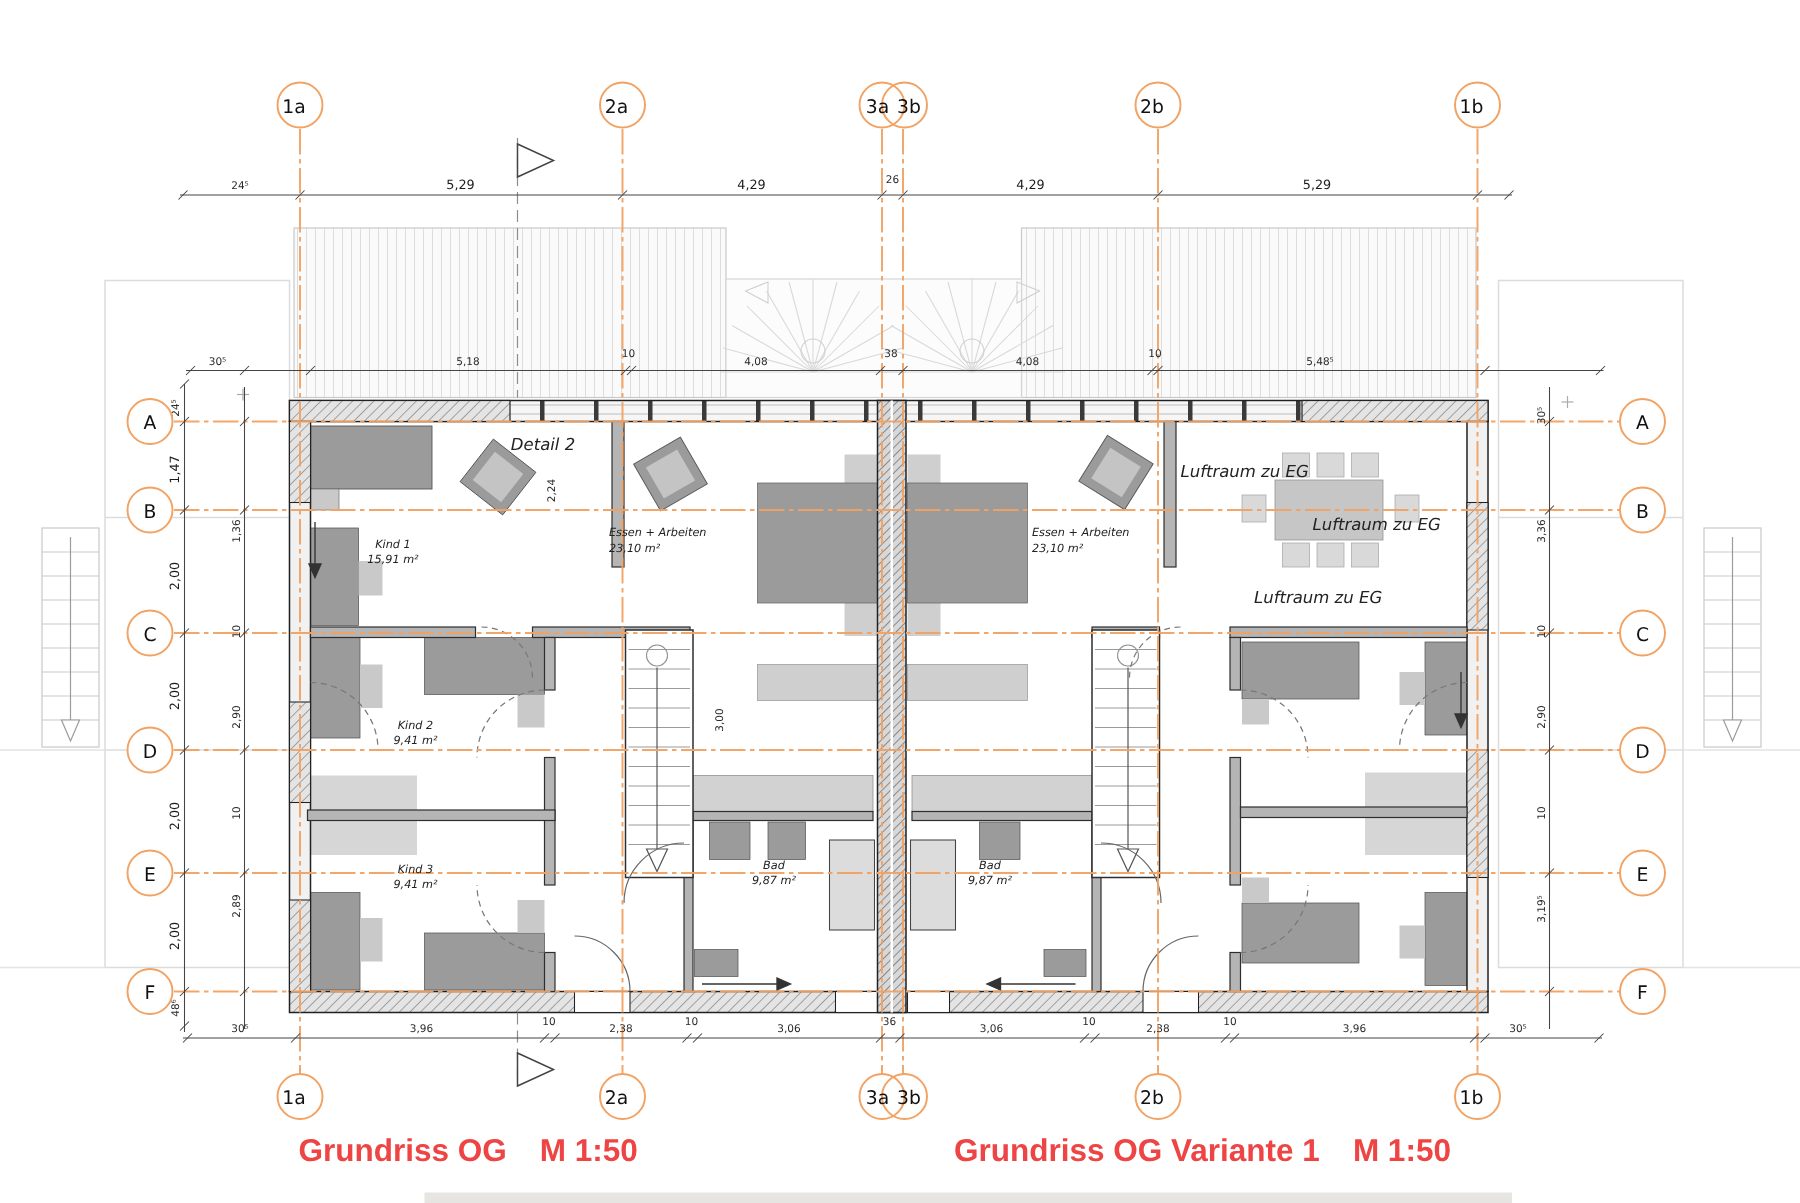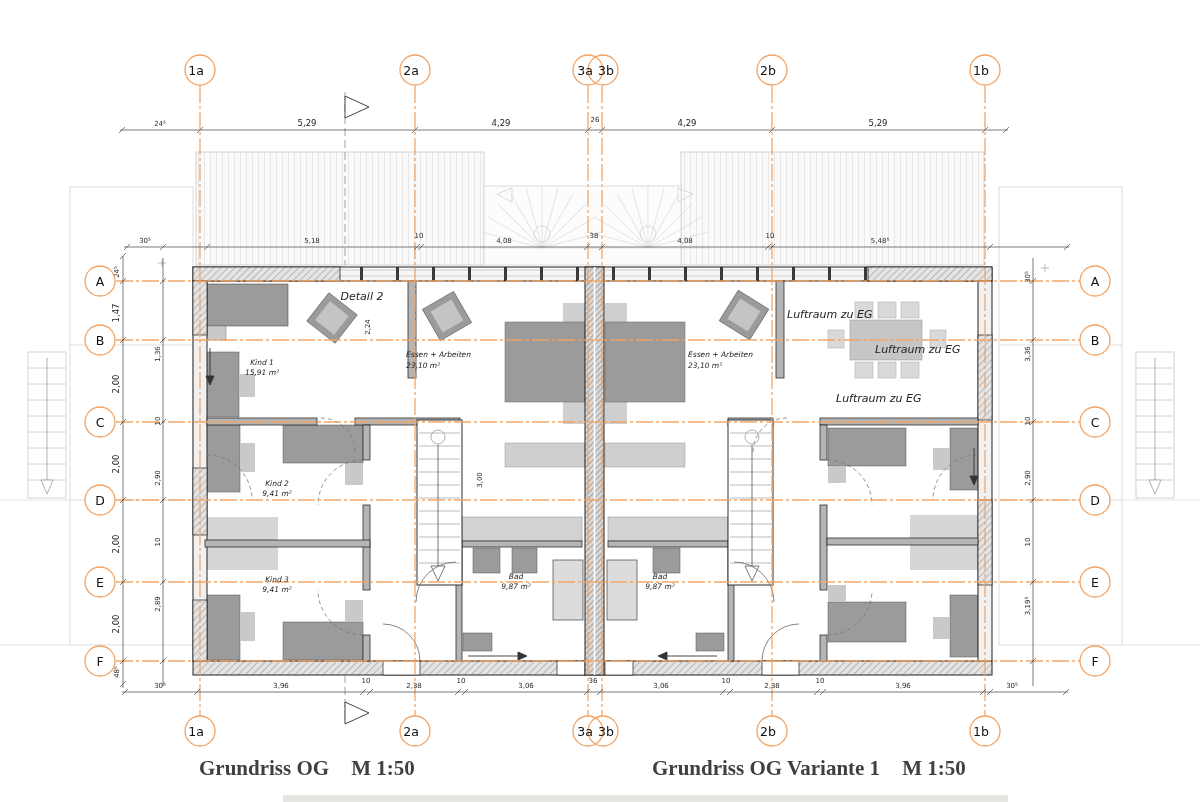--- a/index.html
+++ b/index.html
@@ -6,24 +6,24 @@
   .canvas{position:relative;width:1200px;height:802px;background:#ffffff;overflow:hidden;
           font-family:"DejaVu Sans",sans-serif;}
   svg{position:absolute;left:0;top:0;}
   svg text{font-family:"DejaVu Sans",sans-serif;fill:#1c1c1c;}
   .t-dim{font-size:8.5px;}
   .t-dim-s{font-size:7px;fill:#2a2a2a;}
   .t-bubble{font-size:12.5px;fill:#111;}
   .t-room{font-size:7.5px;fill:#222;font-style:italic;}
   .t-room-big{font-size:11px;fill:#222;font-style:italic;}
   .t-anno{font-size:11px;fill:#222;font-style:italic;}
-  .title{position:absolute;top:756px;color:#404040;font-weight:bold;
-         font-size:21px;font-family:Liberation Serif, serif;white-space:nowrap;}
+  .title{position:absolute;top:756px;color:#ef4444;font-weight:bold;
+         font-size:21px;font-family:Liberation Sans, sans-serif;white-space:nowrap;}
   .title .scale{margin-left:22px;}
-  .t-left{left:199px;} .t-right{left:652px;text-align:right;}
+  .t-left{left:199px;} .t-right{left:636px;text-align:right;}
 </style>
 </head>
 <body>
 
 <div class="canvas">
 <svg width="1200" height="802" viewBox="0 0 1200 802">
   <defs>
     <pattern id="roofHatch" width="6" height="12" patternUnits="userSpaceOnUse">
       <rect width="6" height="12" fill="#fafafa"></rect>
       <line x1="0" y1="0" x2="0" y2="12" stroke="#d4d4d4" stroke-width="1"></line>

